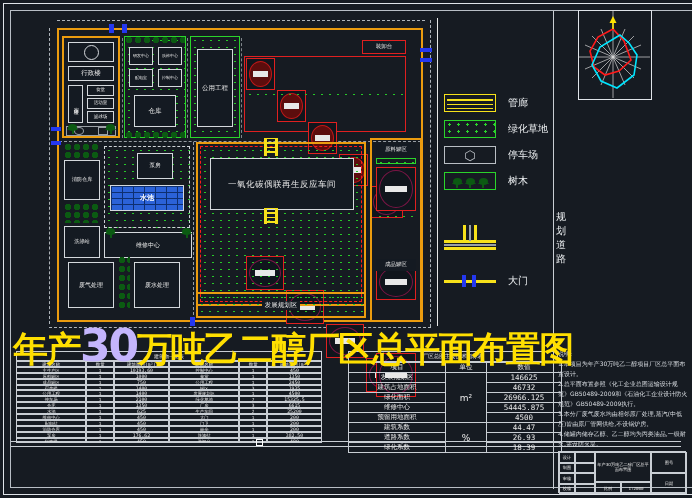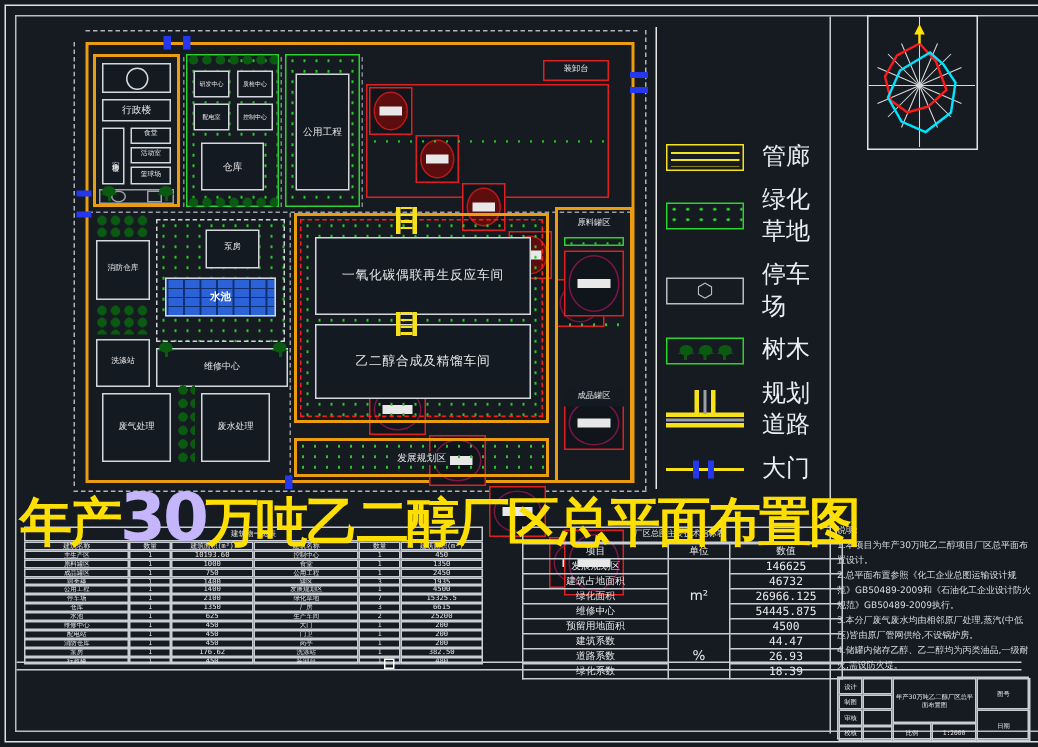--- a/index.html
+++ b/index.html
@@ -25,21 +25,21 @@
   .tank.dark::before{background:#5c0d0d;border-color:#c01818;}
   .tank::after{content:"";position:absolute;left:22%;top:calc(50% - 3px);width:56%;height:6px;background:#e8e8e8;}
   .pool{background-color:#2b62d8;
         background-image:linear-gradient(#0e2f70 1px,transparent 1px),linear-gradient(90deg,#0e2f70 1px,transparent 1px);
         background-size:11px 6px;border:1px solid #d4d8dc;display:flex;align-items:center;justify-content:center;}
   .tree{display:inline-block;width:9px;height:7px;background:#0b5a12;border-radius:50%;position:relative;margin:0 2px;
         box-shadow:4px 2px 0 -3px #0b5a12,-4px 2px 0 -3px #0b5a12;}
   .tree::after{content:"";position:absolute;left:3.5px;top:6px;width:2px;height:4px;background:#0b5a12;}
   
   .leg-item{display:flex;align-items:center;margin-bottom:8px;}
-  .leg-label{margin-left:12px;font-size:16px;color:#eceff1;}
+  .leg-label{margin-left:12px;font-size:10px;color:#eceff1;}
   .sw{width:52px;height:18px;box-sizing:border-box;flex:0 0 52px;}
   .sw-pipe{border:1.5px solid #f7e11a;background:repeating-linear-gradient(180deg,#f7e11a 0 1.5px,transparent 1.5px 4.5px);background-clip:content-box;padding:2px;}
   .sw-blast{border:1px solid #ff9c9c;background-color:#d61616;background-image:radial-gradient(circle,#3a0000 1px,transparent 1.3px);background-size:5px 4px;}
   .sw-grass{border:1.5px solid #2bd42b;background-image:radial-gradient(circle,#2bd42b 1px,transparent 1.2px);background-size:9px 7px;}
   .sw-park{border:1.5px solid #b9bec4;color:#b9bec4;display:flex;align-items:center;justify-content:center;font-size:13px;line-height:1;}
   .sw-tree{border:1.5px solid #2bd42b;display:flex;align-items:center;justify-content:center;}
   
   .t-row{display:flex;}
   .t-cell{box-sizing:border-box;border:0.5px solid #c9ced4;height:5.9px;overflow:hidden;font-size:4.3px;
           line-height:5.6px;text-align:center;color:#e6e6e6;white-space:nowrap;}
@@ -187,27 +187,24 @@
   <span class="tree" style="position:absolute;left:180px;top:228px;"></span>
 
   <div class="abs box dots" style="left:68px;top:262px;width:46px;height:46px;font-size:6px;">
       <span>废气处理</span>
     </div>
   <div class="abs treestrip" style="left:118px;top:256px;width:12px;height:54px;background-size:8px 9px;"></div>
   <div class="abs box dots" style="left:134px;top:262px;width:46px;height:46px;font-size:6px;">
       <span>废水处理</span>
     </div>
 
-  <div class="abs orange2" style="left:196px;top:142px;width:170px;height:140px;">
+  <div class="abs orange2" style="left:196px;top:142px;width:170px;height:164px;">
     <div class="abs dots" style="left:2px;top:2px;right:2px;bottom:2px;border:1.5px dashed #ff1a1a;"></div>
     <div class="abs box" style="left:12px;top:14px;width:144px;height:52px;font-size:8.5px;letter-spacing:.5px;border-width:1.5px;">
         <span>一氧化碳偶联再生反应车间</span>
-      </div>
-    <div class="abs box" style="left:12px;top:72px;width:144px;height:50px;font-size:8.5px;letter-spacing:.5px;border-width:1.5px;">
-        <span>乙二醇合成及精馏车间</span>
       </div>
   </div>
   <div class="abs ladder" style="left:264px;top:138px;width:14px;height:18px;"></div>
   <div class="abs ladder" style="left:264px;top:208px;width:14px;height:16px;"></div>
 
   <div class="abs dots" style="left:196px;top:292px;width:170px;height:26px;border:2px solid #eb9c0f;display:flex;align-items:center;justify-content:center;">
     <span style="font-size:6.5px;background:#161b22;padding:0 3px;">发展规划区</span>
   </div>
 
   <div class="abs orange2" style="left:370px;top:138px;width:52px;height:184px;">
@@ -257,21 +254,21 @@
       <span class="leg-label">停车场</span>
     </div>
     <div class="leg-item">
       <div class="sw sw-tree">
         <span class="tree"></span>
           <span class="tree"></span>
           <span class="tree"></span>
       </div>
       <span class="leg-label">树木</span>
     </div>
-    <div class="leg-item" style="margin-top:8px;">
+    <div class="leg-item" style="margin-top:20px;gap:48px;">
       <div class="sw" style="position:relative;height:26px;">
         <div style="position:absolute;left:0;top:15px;width:52px;height:2.5px;background:#f7e11a;"></div>
         <div style="position:absolute;left:0;top:19px;width:52px;height:1.5px;background:#9aa0a6;"></div>
         <div style="position:absolute;left:0;top:22px;width:52px;height:2.5px;background:#f7e11a;"></div>
         <div style="position:absolute;left:19px;top:0;width:2.5px;height:16px;background:#f7e11a;"></div>
         <div style="position:absolute;left:30px;top:0;width:2.5px;height:16px;background:#f7e11a;"></div>
         <div style="position:absolute;left:25px;top:0;width:1.5px;height:16px;background:#9aa0a6;"></div>
       </div>
       <span class="leg-label">规划道路</span>
     </div>

